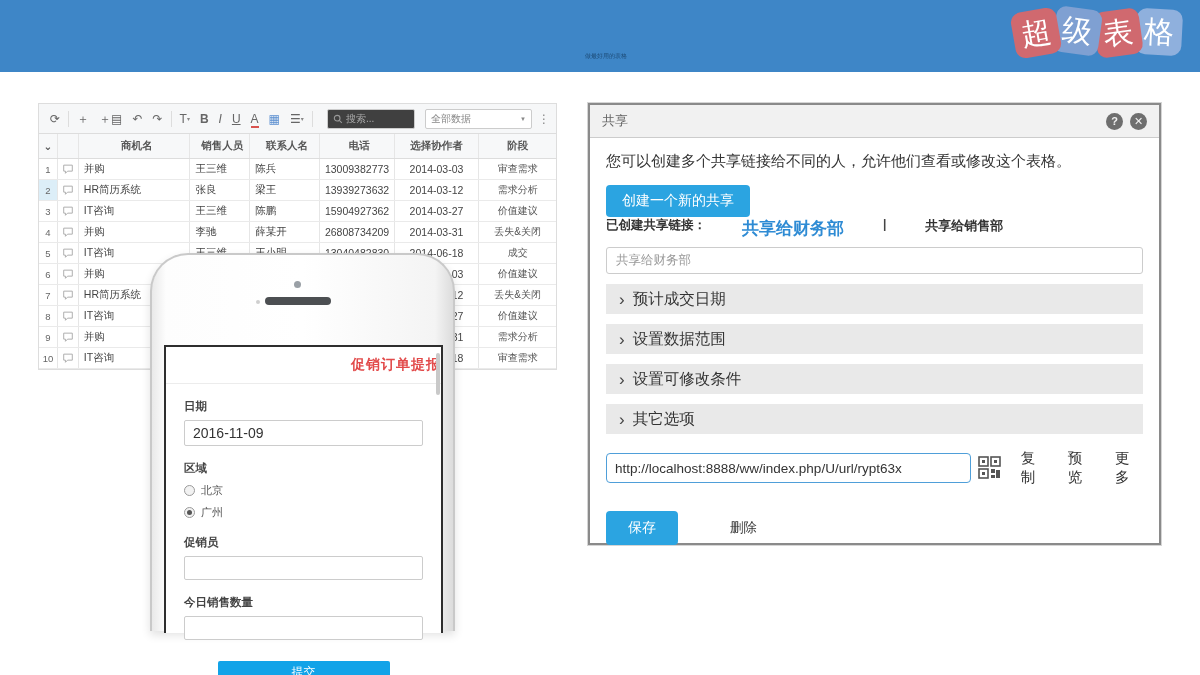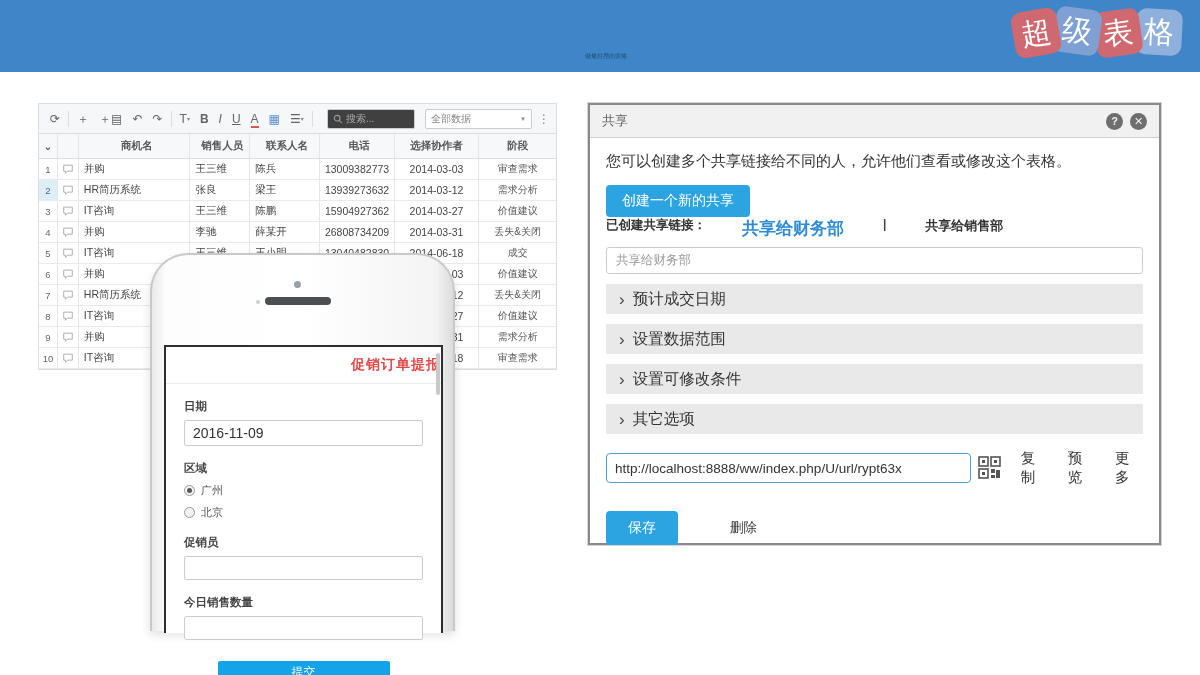--- a/index.html
+++ b/index.html
@@ -301,26 +301,26 @@
     <div class="screen">
       <div class="scrollthumb"></div>
       <div class="ptitle">促销订单提报</div>
       <div class="pdiv"></div>
       <div class="pbody">
         <div class="plabel">日期</div>
         <div class="pinput">2016-11-09</div>
         <div class="plabel">区域</div>
         <div>
             <div class="radio-row">
+              <span class="rad"></span>
+              <span>北京</span>
+            </div>
+            <div class="radio-row">
               <span class="rad on"></span>
               <span>广州</span>
-            </div>
-            <div class="radio-row">
-              <span class="rad"></span>
-              <span>北京</span>
             </div>
           </div>
         <div class="plabel">促销员</div>
         <div class="pinput empty"></div>
         <div class="plabel">今日销售数量</div>
         <div class="pinput empty"></div>
         <div class="psubmit">提交</div>
       </div>
     </div>
   </div>

